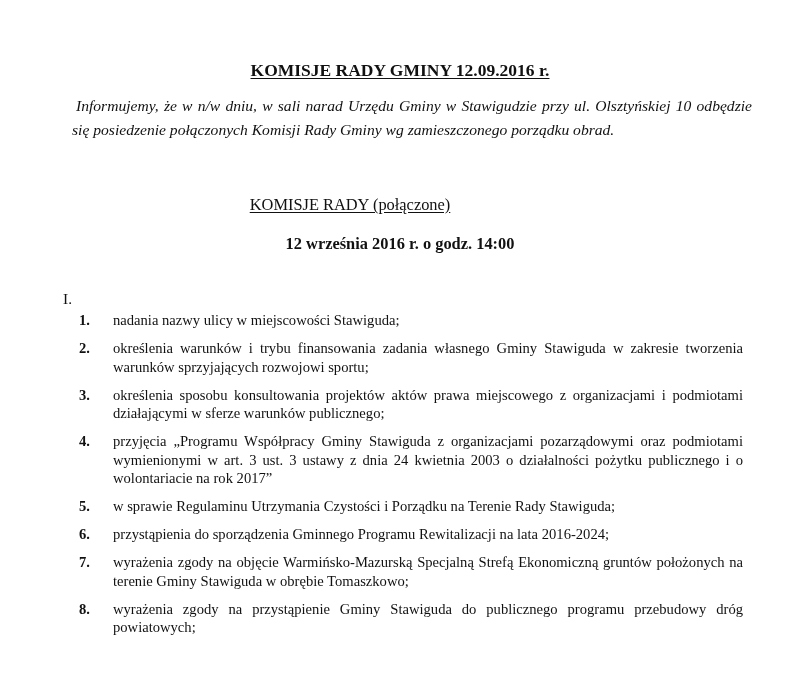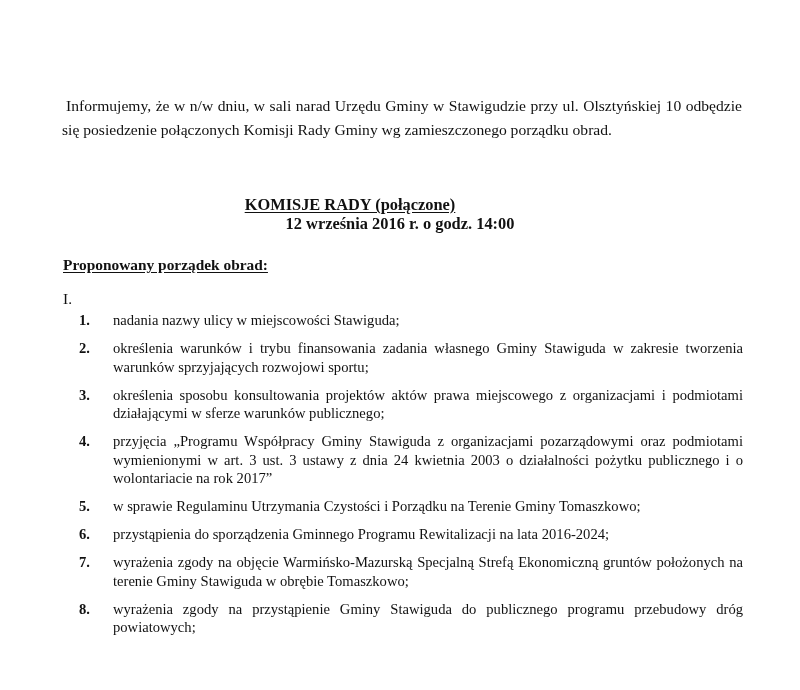--- a/index.html
+++ b/index.html
@@ -26,40 +26,41 @@
       left: 0; width: 800px;
       text-align: center;
       font-weight: bold;
       font-size: 17.5px;
       text-decoration: underline;
       text-underline-offset: 2px;
     }
     .intro {
       position: absolute;
       top: 94px;
-      left: 62px;
+      left: 72px;
       width: 680px;
       font-size: 15.6px;
       line-height: 24px;
       text-align: justify;
+      font-style: italic;
     }
     .intro p { margin: 0; }
     .sub-title {
       position: absolute;
       top: 195px;
       left: 0; width: 700px;
       text-align: center;
-      font-weight: bold;
+      font-weight: normal;
       font-size: 16.4px;
       text-decoration: underline;
       text-underline-offset: 2px;
     }
     .sub-date {
       position: absolute;
-      top: 214px;
+      top: 234px;
       left: 0; width: 800px;
       text-align: center;
       font-weight: bold;
       font-size: 16.4px;
     }
     .agenda-label {
       position: absolute;
       top: 256px;
       left: 63px;
       font-weight: bold;
@@ -109,29 +110,29 @@
       text-align: justify;
       padding-right: 0px;
       width: 626px;
     }
   </style>
 </head>
 <body>
 
 <div class="page">
 
+  <div class="title">KOMISJE RADY GMINY 12.09.2016 r.</div>
 
   <div class="intro">
     <p style="text-indent:4px;">Informujemy, że w n/w dniu, w sali narad Urzędu Gminy w Stawigudzie przy ul. Olsztyńskiej 10 odbędzie się posiedzenie połączonych Komisji Rady Gminy wg zamieszczonego porządku obrad.</p>
   </div>
 
   <div class="sub-title">KOMISJE RADY (połączone)</div>
   <div class="sub-date">12 września 2016 r. o godz. 14:00</div>
 
-  <div class="agenda-label">Proponowany porządek obrad:</div>
 
   <div class="section">
     <div class="section-head">
       <span class="roman">I.</span>
     </div>
     <ol class="items">
       <li class="item">
         <span class="num">1.</span>
         <span class="text">nadania nazwy ulicy w miejscowości Stawiguda;</span>
       </li>
@@ -142,21 +143,21 @@
       <li class="item">
         <span class="num">3.</span>
         <span class="text">określenia sposobu konsultowania projektów aktów prawa miejscowego z organizacjami i podmiotami działającymi w sferze warunków publicznego;</span>
       </li>
       <li class="item">
         <span class="num">4.</span>
         <span class="text">przyjęcia „Programu Współpracy Gminy Stawiguda z organizacjami pozarządowymi oraz podmiotami wymienionymi w art. 3 ust. 3 ustawy z dnia 24 kwietnia 2003 o działalności pożytku publicznego i o wolontariacie na rok 2017”</span>
       </li>
       <li class="item">
         <span class="num">5.</span>
-        <span class="text">w sprawie Regulaminu Utrzymania Czystości i Porządku na Terenie Gminy Tomaszkowo;</span>
+        <span class="text">w sprawie Regulaminu Utrzymania Czystości i Porządku na Terenie Rady Stawiguda;</span>
       </li>
       <li class="item">
         <span class="num">6.</span>
         <span class="text">przystąpienia do sporządzenia Gminnego Programu Rewitalizacji na lata 2016-2024;</span>
       </li>
       <li class="item">
         <span class="num">7.</span>
         <span class="text">wyrażenia zgody na objęcie Warmińsko-Mazurską Specjalną Strefą Ekonomiczną gruntów położonych na terenie Gminy Stawiguda w obrębie Tomaszkowo;</span>
       </li>
       <li class="item">

